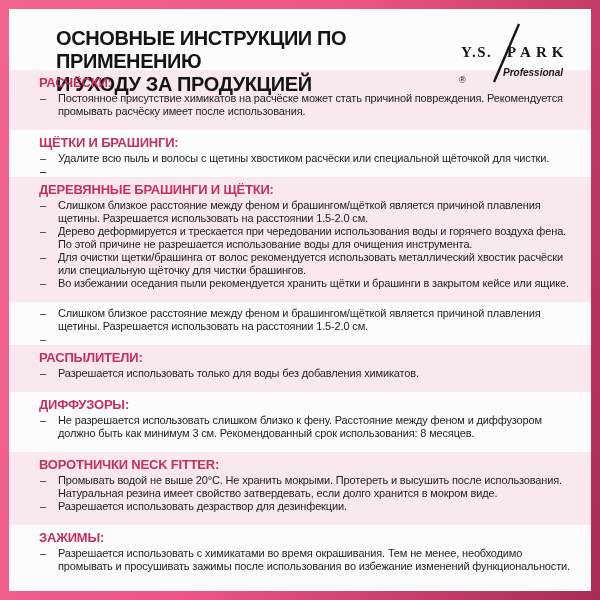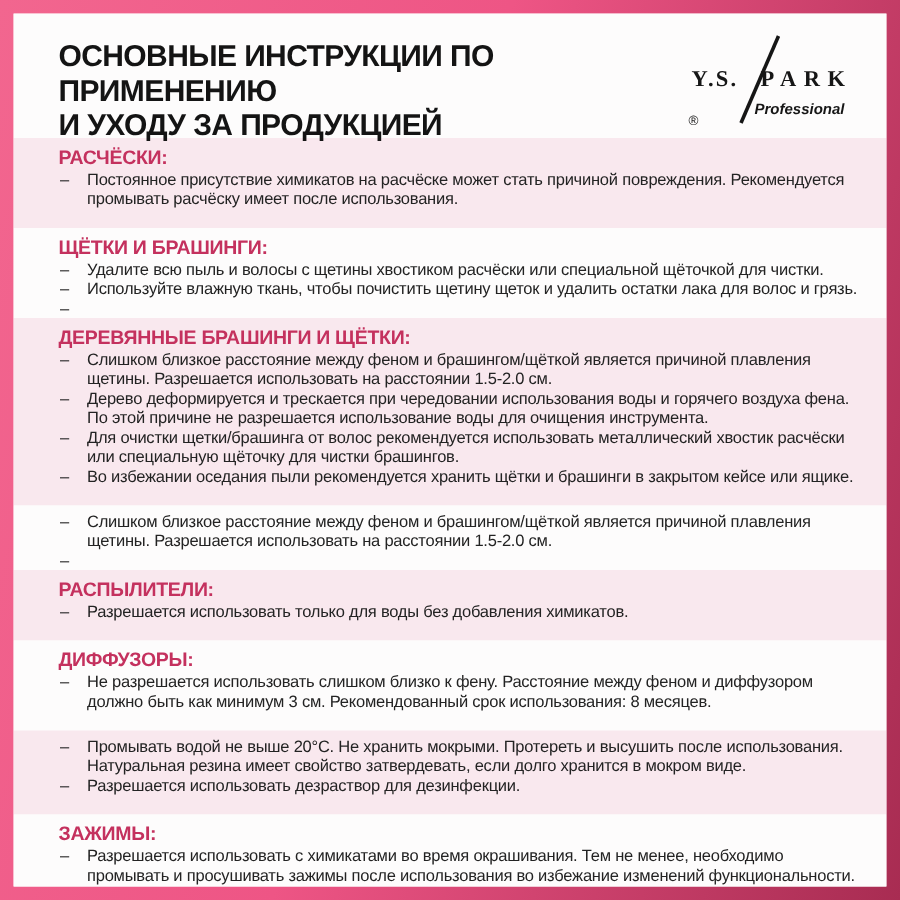--- a/index.html
+++ b/index.html
@@ -18,22 +18,22 @@
     box-sizing:border-box;
     width:100%;height:100%;
     background:#fdfcfc;
     overflow:hidden;
   }
   
   .header{
     display:flex;
     justify-content:space-between;
     align-items:flex-start;
-    padding:18px 26px 10px 30px;
-    height:83px;
+    padding:18px 26px 10px 47px;
+    height:61px;
     box-sizing:border-box;
     background:#fdfcfc;
   }
   .title{
     font-size:20px;
     font-weight:bold;
     color:#141414;
     line-height:23px;
     letter-spacing:-0.4px;
   }
@@ -90,21 +90,21 @@
     </div>
 
     <div class="section pink">
       <div class="sec-heading">РАСЧЁСКИ:</div>
       <div class="bullet"><span class="dash">–</span><span>Постоянное присутствие химикатов на расчёске может стать причиной повреждения. Рекомендуется промывать расчёску имеет после использования.</span></div>
     </div>
 
     <div class="section">
       <div class="sec-heading">ЩЁТКИ И БРАШИНГИ:</div>
       <div class="bullet"><span class="dash">–</span><span>Удалите всю пыль и волосы с щетины хвостиком расчёски или специальной щёточкой для чистки.</span></div>
-      <div class="bullet"><span class="dash">–</span><span>Используйте влажную ткань, чтобы почистить щетину щеток и удалить остатки лака для волос и грязь.</span></div>
+      <div class="bullet"><span class="dash">–</span></div>
       <div class="bullet"><span class="dash">–</span></div>
     </div>
 
     <div class="section pink">
       <div class="sec-heading">ДЕРЕВЯННЫЕ БРАШИНГИ И ЩЁТКИ:</div>
       <div class="bullet"><span class="dash">–</span><span>Слишком близкое расстояние между феном и брашингом/щёткой является причиной плавления щетины. Разрешается использовать на расстоянии 1.5-2.0 см.</span></div>
       <div class="bullet"><span class="dash">–</span><span>Дерево деформируется и трескается при чередовании использования воды и горячего воздуха фена. По этой причине не разрешается использование воды для очищения инструмента.</span></div>
       <div class="bullet"><span class="dash">–</span><span>Для очистки щетки/брашинга от волос рекомендуется использовать металлический хвостик расчёски или специальную щёточку для чистки брашингов.</span></div>
       <div class="bullet"><span class="dash">–</span><span>Во избежании оседания пыли рекомендуется хранить щётки и брашинги в закрытом кейсе или ящике.</span></div>
     </div>
@@ -118,20 +118,21 @@
       <div class="sec-heading">РАСПЫЛИТЕЛИ:</div>
       <div class="bullet"><span class="dash">–</span><span>Разрешается использовать только для воды без добавления химикатов.</span></div>
     </div>
 
     <div class="section">
       <div class="sec-heading">ДИФФУЗОРЫ:</div>
       <div class="bullet"><span class="dash">–</span><span>Не разрешается использовать слишком близко к фену. Расстояние между феном и диффузором должно быть как минимум 3 см. Рекомендованный срок использования: 8 месяцев.</span></div>
     </div>
 
     <div class="section pink">
+      <div class="sec-heading">ВОРОТНИЧКИ NECK FITTER:</div>
       <div class="bullet"><span class="dash">–</span><span>Промывать водой не выше 20°C. Не хранить мокрыми. Протереть и высушить после использования. Натуральная резина имеет свойство затвердевать, если долго хранится в мокром виде.</span></div>
       <div class="bullet"><span class="dash">–</span><span>Разрешается использовать дезраствор для дезинфекции.</span></div>
     </div>
 
     <div class="section">
       <div class="sec-heading">ЗАЖИМЫ:</div>
       <div class="bullet"><span class="dash">–</span><span>Разрешается использовать с химикатами во время окрашивания. Тем не менее, необходимо промывать и просушивать зажимы после использования во избежание изменений функциональности.</span></div>
     </div>
 
   </div>

